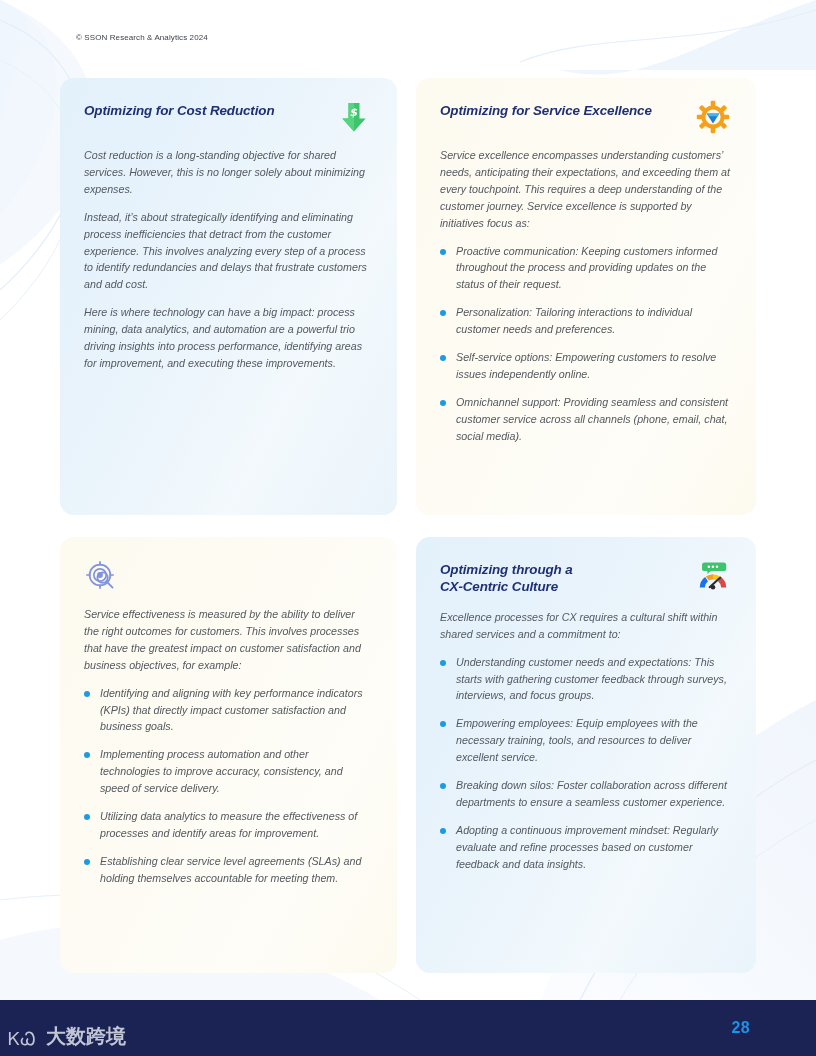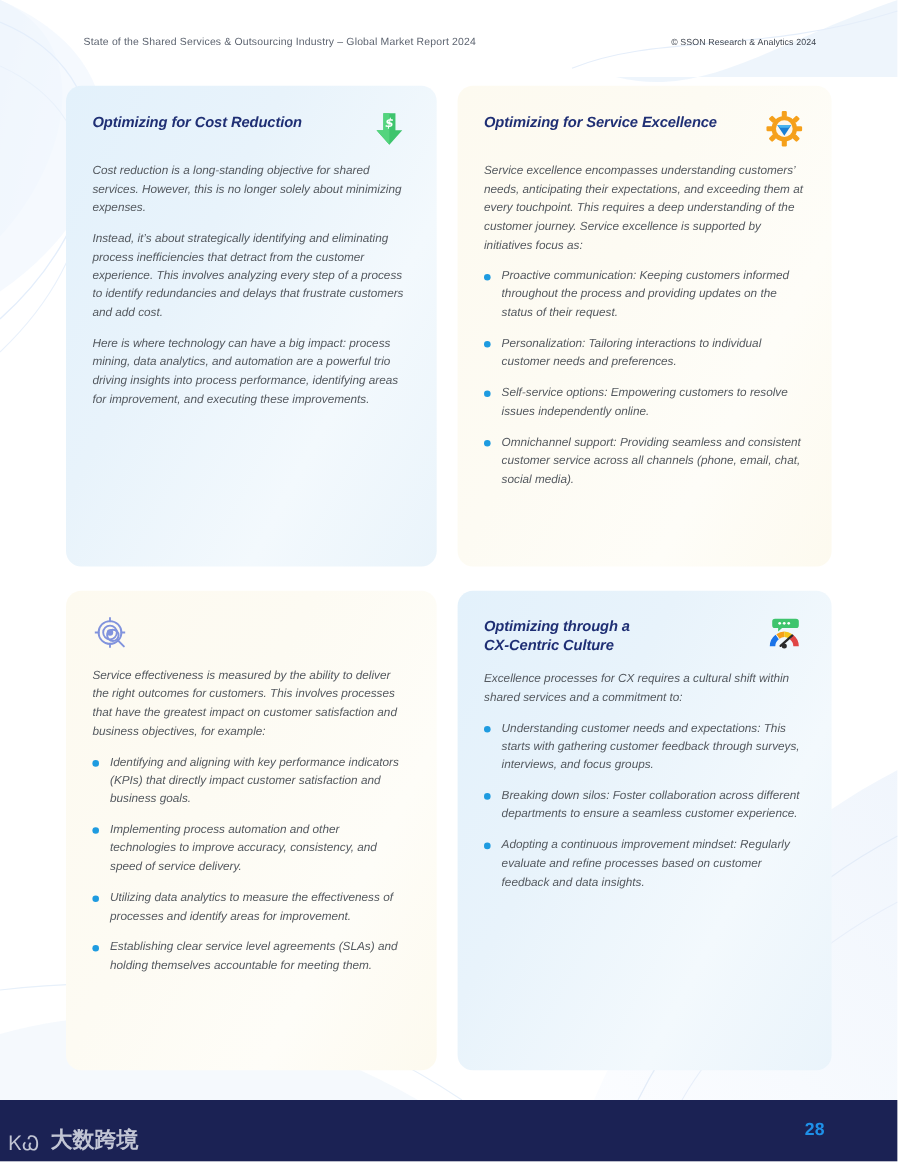--- a/index.html
+++ b/index.html
@@ -218,21 +218,20 @@
   <path d="M816,0 C700,40 640,90 560,70 L816,70 Z" fill="#eaf2fb" opacity="0.8"></path>
   <path d="M816,10 C690,50 600,30 520,62" fill="none" stroke="#e5eefa" stroke-width="1.1"></path>
   <path d="M816,700 C700,760 600,860 540,1000 L816,1000 Z" fill="url(#wv2)" opacity="0.85"></path>
   <path d="M816,760 C720,810 630,900 580,1000" fill="none" stroke="#e3ecf8" stroke-width="1.2"></path>
   <path d="M816,820 C740,860 660,930 620,1000" fill="none" stroke="#e8effa" stroke-width="1"></path>
   <path d="M0,940 C120,905 260,930 380,1000 L0,1000 Z" fill="#f3f8fd" opacity="0.8"></path>
   <path d="M0,900 C160,880 300,920 420,1000" fill="none" stroke="#e7f0fa" stroke-width="1"></path>
 </svg>
 
 <div class="page-header">
-  <div class="header-left">State of the Shared Services &amp; Outsourcing Industry – Global Market Report 2024</div>
   <div class="header-right">© SSON Research &amp; Analytics 2024</div>
 </div>
 
 <div class="cards">
 
   <section class="card blue" id="card-cost">
     <div class="card-head">
       <h2 class="card-title">Optimizing for Cost Reduction</h2>
       <svg class="card-icon" viewBox="0 0 34 34">
         <path d="M11.5 3 h11 v15.5 h6.2 L17 31.5 L5.3 18.5 h6.2 Z" fill="#3ec46d"></path>
@@ -322,20 +321,21 @@
         <path d="M17 15.2 A13.2 13.2 0 0 1 24.2 17.6 L21.3 21.6 A8.2 8.2 0 0 0 17 20.2 Z" fill="#f5c51b"></path>
         <path d="M24.9 18.1 A13.2 13.2 0 0 1 30.2 28.4 H25.2 A8.2 8.2 0 0 0 22.0 22.2 Z" fill="#e04545"></path>
         <path d="M13.6 28.2 L24.3 18.6" stroke="#2b2b2b" stroke-width="2" stroke-linecap="round" fill="none"></path>
         <circle cx="17" cy="28.3" r="2.3" fill="#2b2b2b"></circle>
       </svg>
     </div>
     <div class="card-body">
       <p>Excellence processes for CX requires a cultural shift within shared services and a commitment to:</p>
       <ul class="bullets">
         <li><span class="dot"></span><span>Understanding customer needs and expectations: This starts with gathering customer feedback through surveys, interviews, and focus groups.</span></li>
+        <li><span class="dot"></span><span>Empowering employees: Equip employees with the necessary training, tools, and resources to deliver excellent service.</span></li>
         <li><span class="dot"></span><span>Breaking down silos: Foster collaboration across different departments to ensure a seamless customer experience.</span></li>
         <li><span class="dot"></span><span>Adopting a continuous improvement mindset: Regularly evaluate and refine processes based on customer feedback and data insights.</span></li>
       </ul>
     </div>
   </section>
 
 </div>
 
 <div class="footer">
   <div class="footer-page">28</div>

